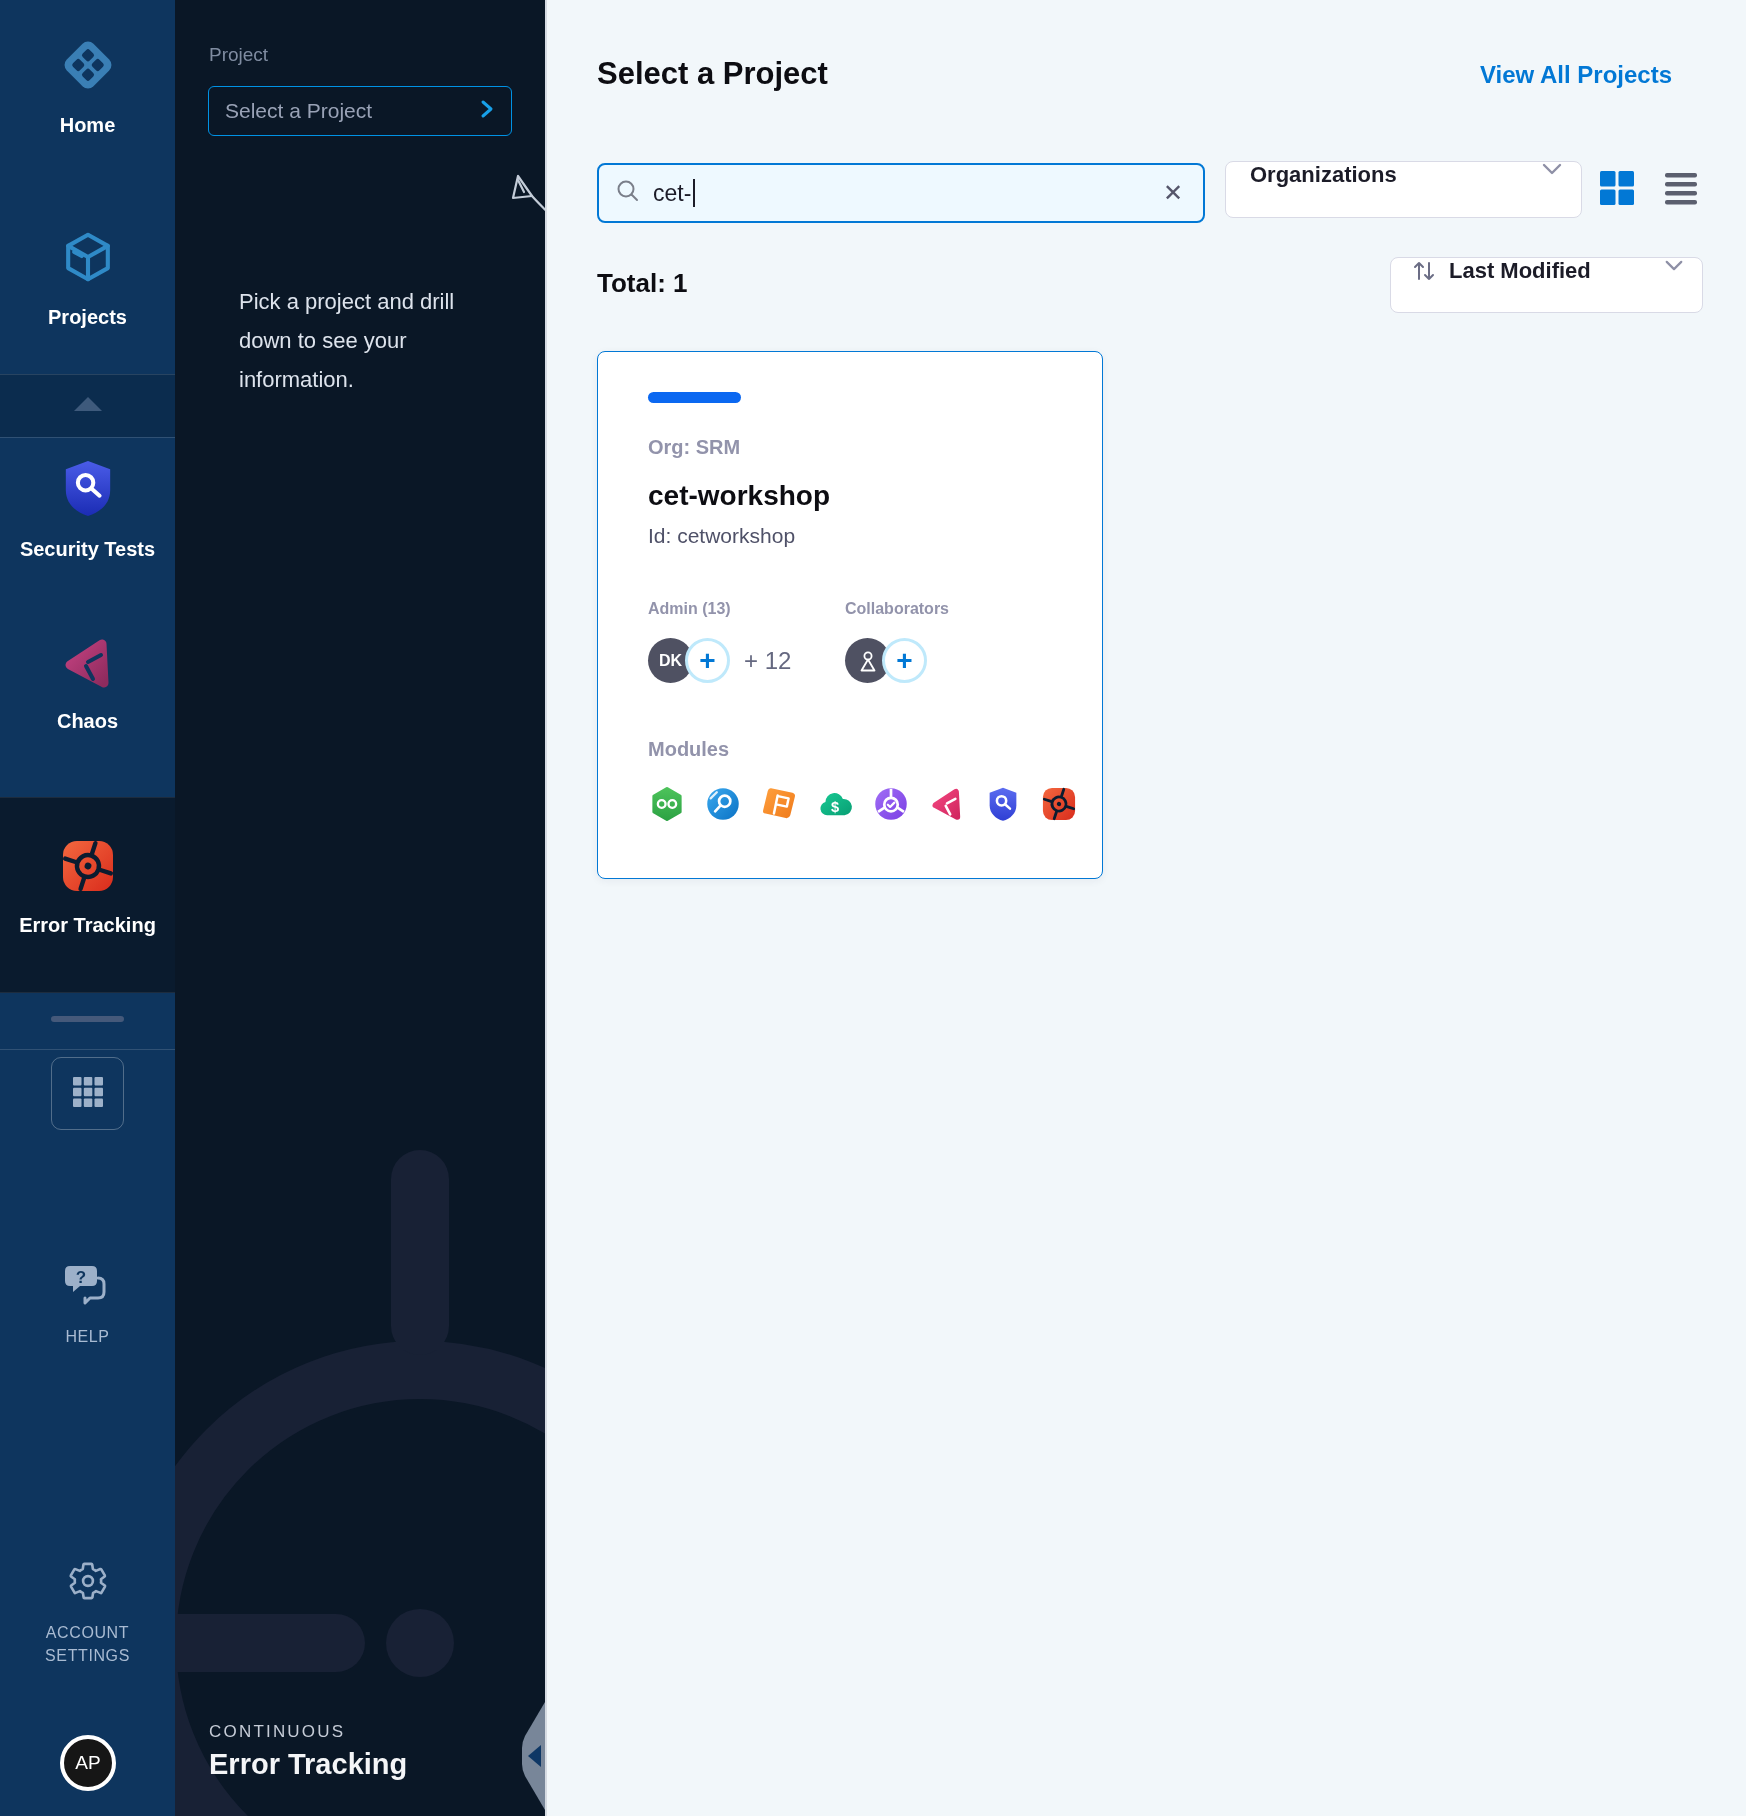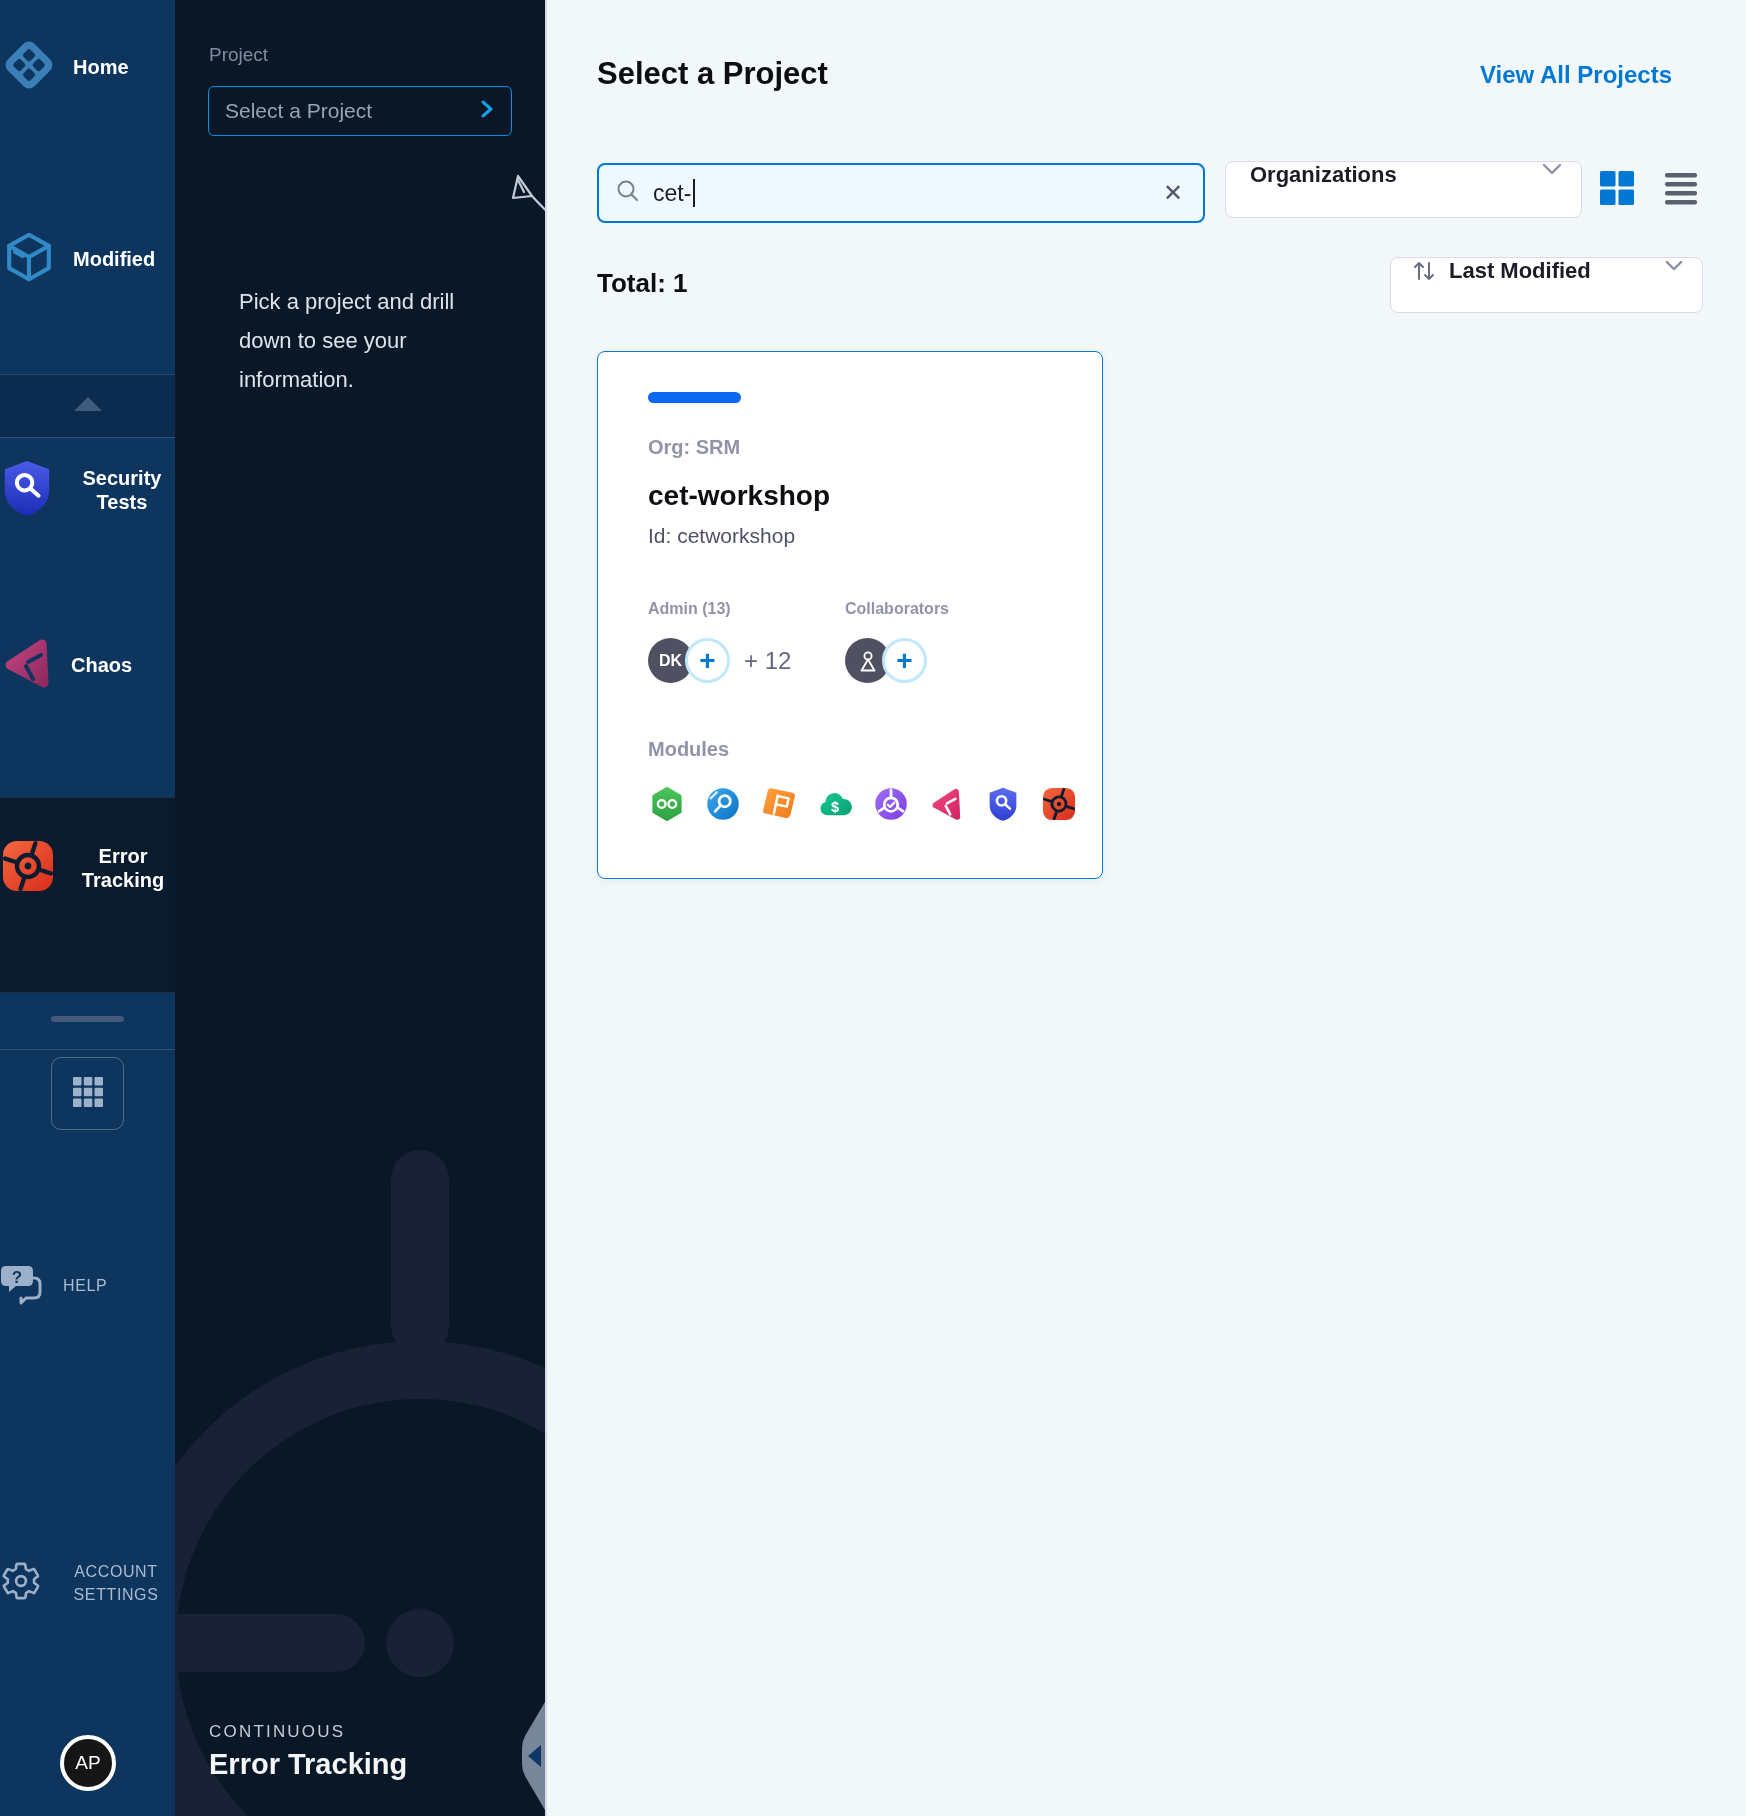--- a/index.html
+++ b/index.html
@@ -2,21 +2,21 @@
 <html><head>
 <meta charset="utf-8">
 <style>
   * { margin:0; padding:0; box-sizing:border-box; }
   html,body { width:1746px; height:1816px; overflow:hidden; }
   body { font-family:"Liberation Sans", sans-serif; }
   .app { position:relative; width:1746px; height:1816px; display:flex; }
 
   
   .rail { position:relative; width:175px; height:100%; background:#0e355e; flex:0 0 auto; z-index:3; }
-  .rail-item { position:absolute; left:0; width:175px; display:flex; flex-direction:row; align-items:center; gap:15px; color:#fff; cursor:pointer; }
+  .rail-item { position:absolute; left:0; width:175px; display:flex; flex-direction:column; align-items:center; gap:15px; color:#fff; cursor:pointer; }
   .rail-item .lbl { font-size:20px; font-weight:700; color:#fff; text-align:center; line-height:1.2; }
   .rail-item .lbl-sm { font-size:16px; font-weight:400; color:#a9bbd2; letter-spacing:.6px; text-align:center; line-height:1.45; }
   .rail-line { position:absolute; left:0; width:175px; height:1px; background:rgba(255,255,255,.14); }
   .collapse-strip { position:absolute; left:0; top:374px; width:175px; height:63px; background:rgba(0,0,0,.16); display:flex; align-items:center; justify-content:center; cursor:pointer; }
   .active-block { position:absolute; left:0; top:797px; width:175px; height:196px; background:#0a1b2e; border-top:1px solid rgba(255,255,255,.08); border-bottom:1px solid rgba(255,255,255,.08); }
   .active-block .rail-item { top:40px; }
   .pill-divider { position:absolute; top:1016px; left:51px; width:73px; height:6px; border-radius:3px; background:#45597a; }
   .grid-btn { position:absolute; top:1057px; left:51px; width:73px; height:73px; border:1.5px solid rgba(255,255,255,.28); border-radius:10px; display:flex; align-items:center; justify-content:center; cursor:pointer; }
   .avatar-ap { position:absolute; top:1735px; left:60px; width:56px; height:56px; border-radius:50%; background:#161616; border:4px solid #fff; color:#fff; font-weight:400; font-size:19px; display:flex; align-items:center; justify-content:center; cursor:pointer; }
 
@@ -87,21 +87,21 @@
 
     <div class="rail-item" style="top:228px">
       <span>
         <svg width="58" height="58" viewBox="0 0 24 24" fill="none" stroke="#2f8ac7" stroke-width="1.7" stroke-linejoin="round" stroke-linecap="round">
           <path d="M12 2.8 L20.2 7.4 V16.6 L12 21.2 L3.8 16.6 V7.4 Z"></path>
           <path d="M3.8 7.4 L12 12 L20.2 7.4"></path>
           <path d="M12 12 V21.2"></path>
           <path d="M6.3 9.9 L9.4 11.6"></path>
         </svg>
       </span>
-      <span class="lbl">Modified</span>
+      <span class="lbl">Projects</span>
     </div>
 
     <div class="rail-line" style="top:374px"></div>
     <div class="collapse-strip">
       <span>
         <svg width="32" height="18" viewBox="0 0 32 18">
             <path d="M16 2 L30 16 H2 Z" fill="#3e5a7c"></path>
           </svg>
       </span>
     </div>

